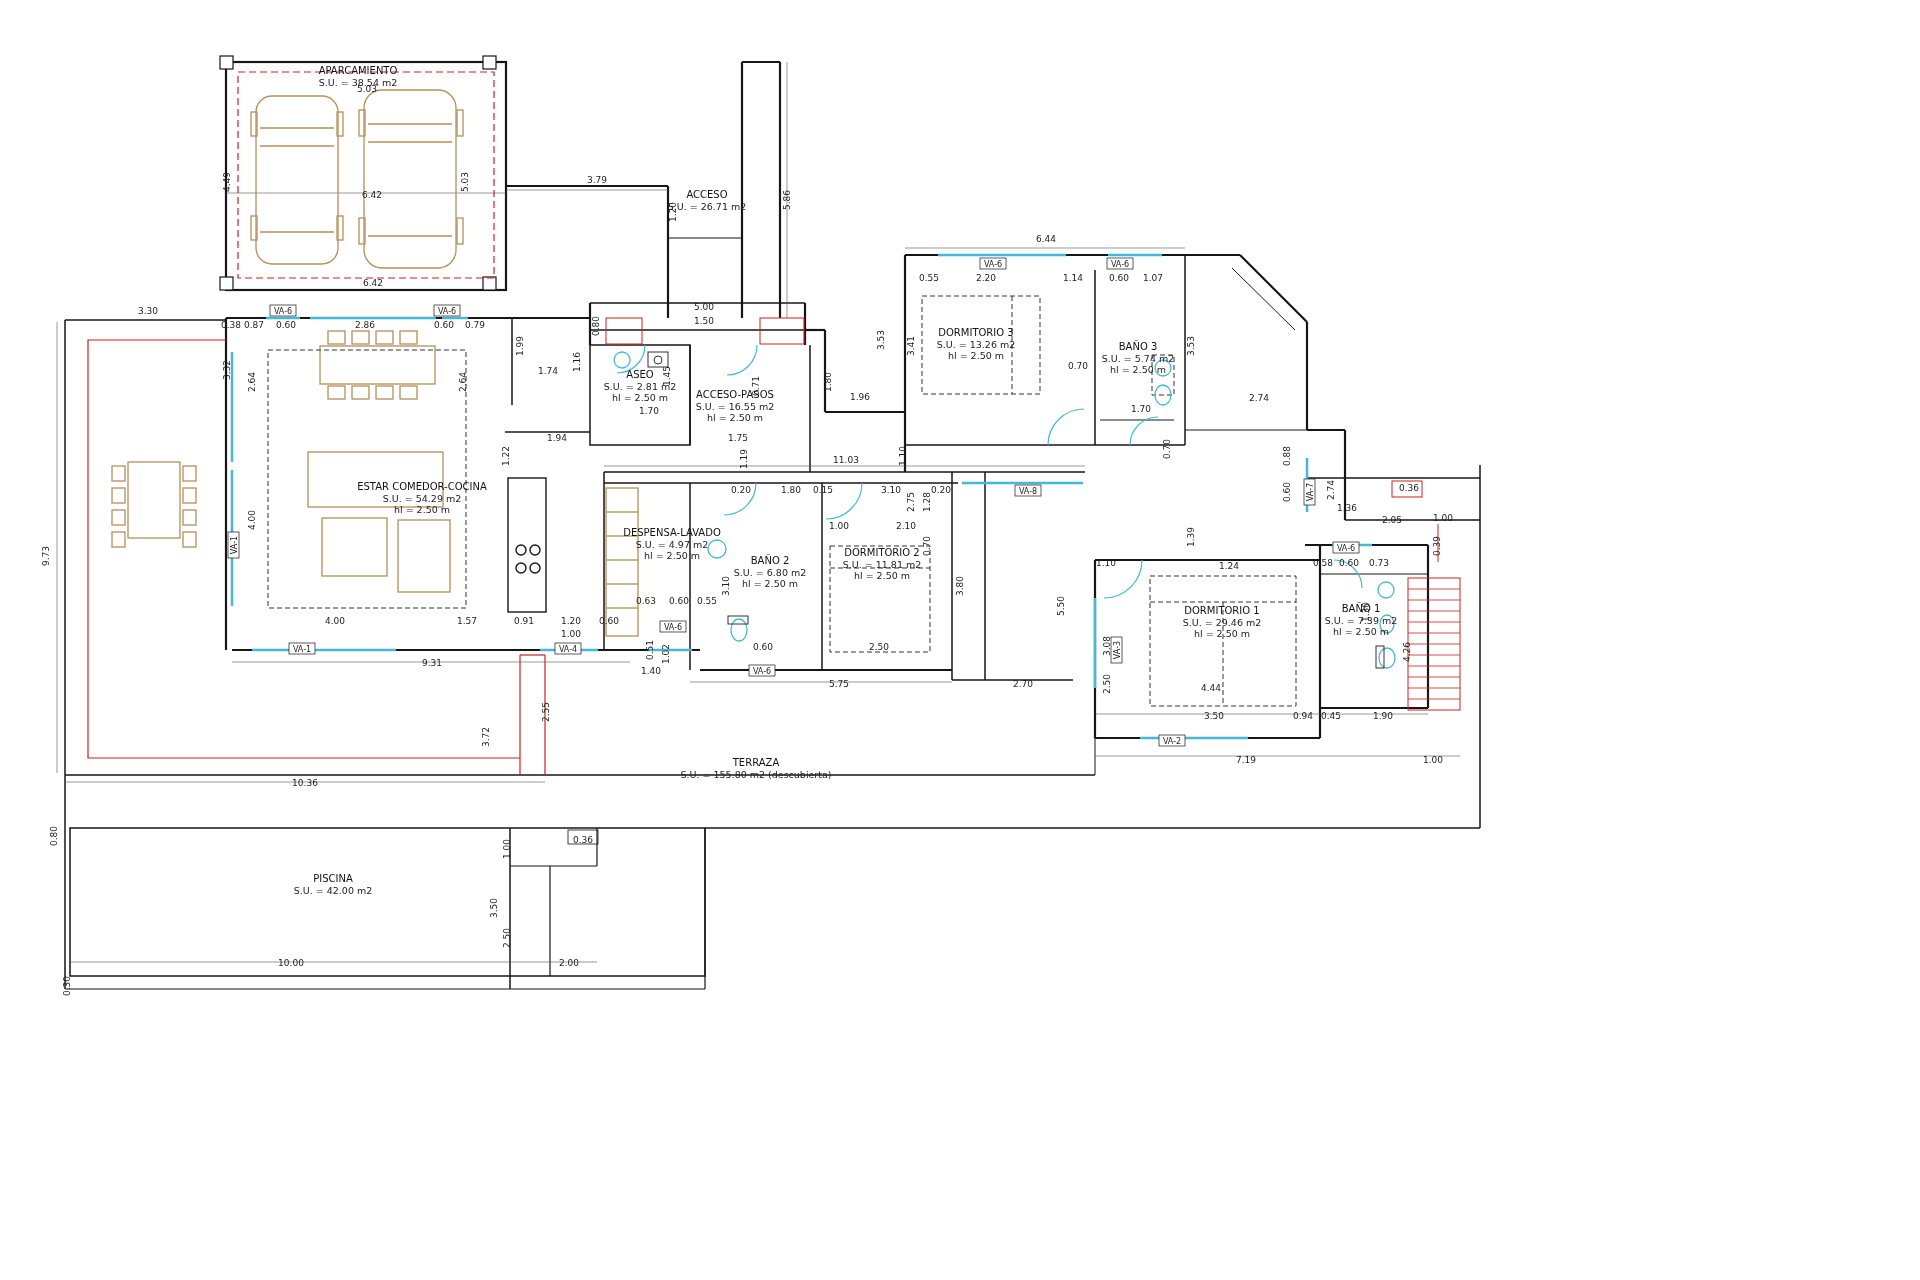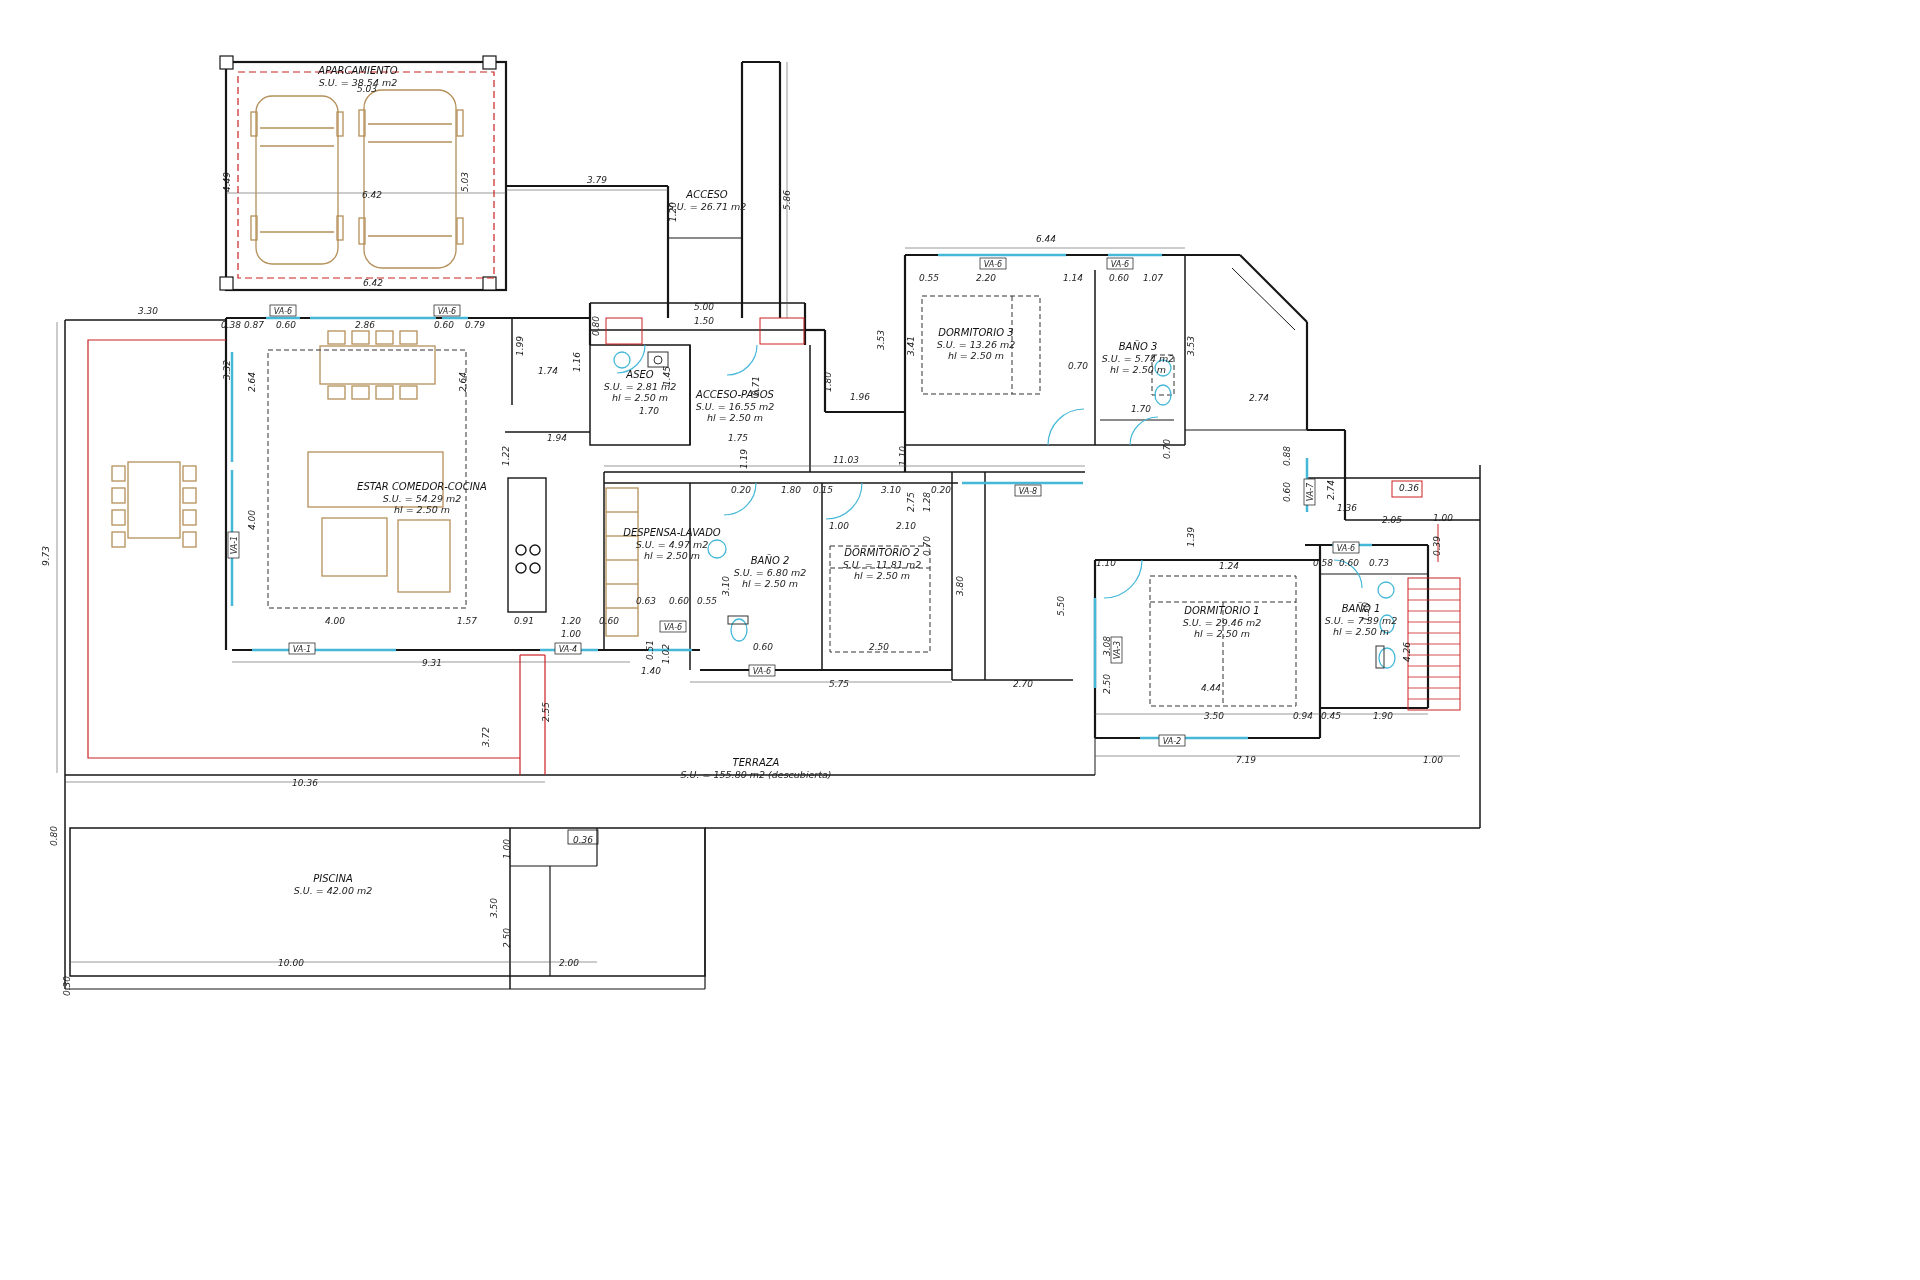--- a/index.html
+++ b/index.html
@@ -1,17 +1,17 @@
 <!DOCTYPE html>
 <html><head>
 <meta charset="utf-8">
 <style>
   html,body{margin:0;padding:0;background:#fff;}
   .sheet{position:relative;width:1784px;height:1280px;background:#ffffff;overflow:hidden;
-         font-family:"DejaVu Sans",sans-serif;font-style:italic;}
+         font-family:"DejaVu Sans",sans-serif;}
   svg text{font-family:"DejaVu Sans",sans-serif;}
   .dim{font-size:9px;fill:#1d1d1d;text-anchor:middle;}
   .va{font-size:8px;fill:#1d1d1d;text-anchor:middle;}
   .room-title{font-size:10px;fill:#111;text-anchor:middle;}
   .room-sub{font-size:9.5px;fill:#222;text-anchor:middle;}
 </style>
 </head>
 <body>
 
 <div class="sheet">

